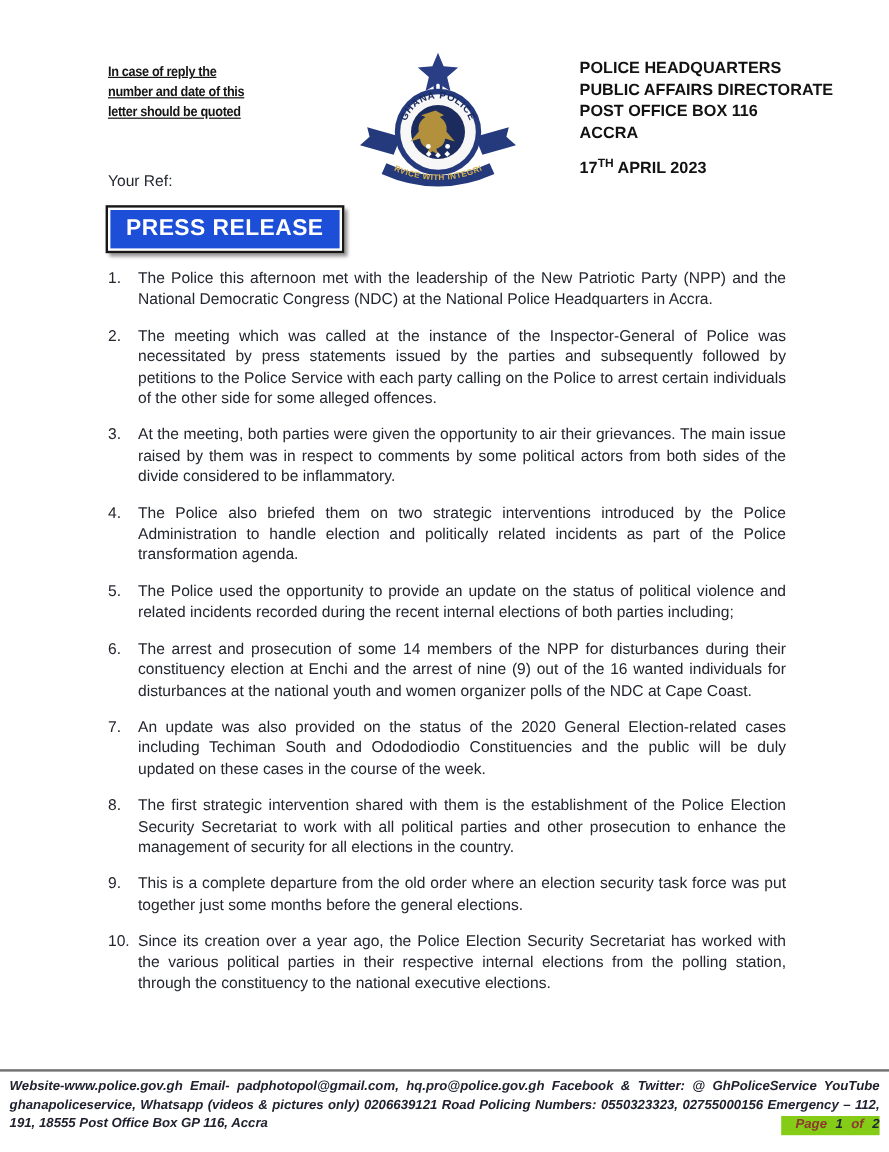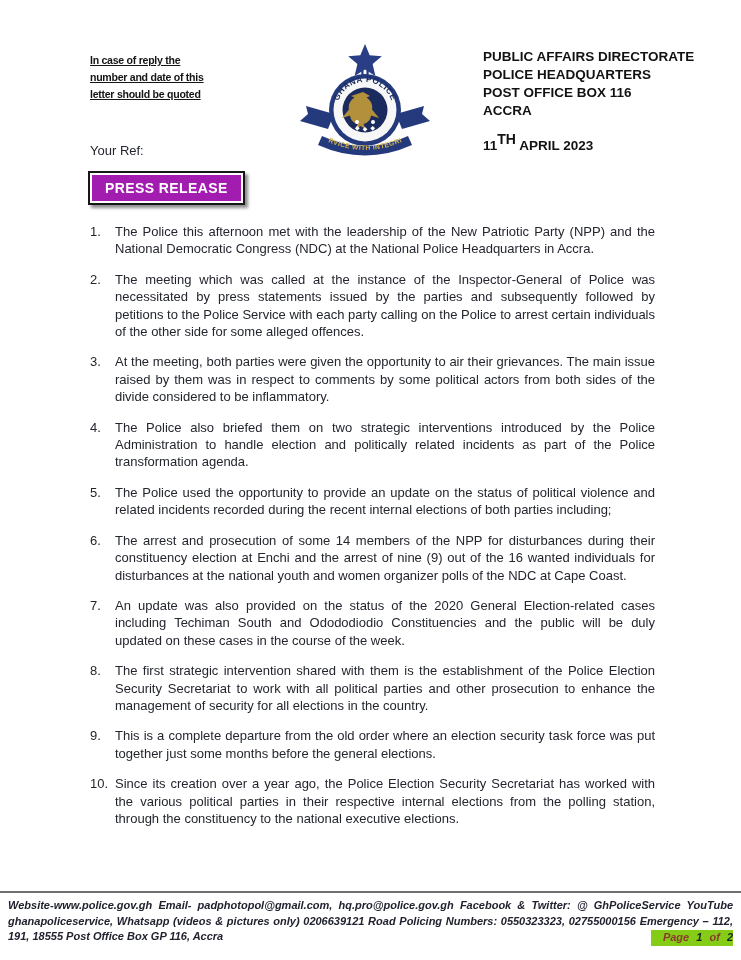--- a/index.html
+++ b/index.html
@@ -23,31 +23,31 @@
 
   
   .crest { position:absolute; left:300px; top:42px; width:130px; height:132px; }
 
   
   .hq {
     position:absolute; left:483px; top:48px;
     font-size:13.5px; font-weight:bold; line-height:18px; color:#121212;
   }
   .date { position:absolute; left:483px; top:131px; font-size:13.5px; font-weight:bold; color:#121212; }
-  .date sup { font-size:14px; }
+  .date sup { font-size:10px; }
 
   
   .press-btn-outer {
     position:absolute; left:88px; top:171px;
     border:2px solid #171717; background:#ffffff; padding:2px;
     box-shadow:3px 3px 3px rgba(0,0,0,0.45);
   }
   .press-btn-inner {
-    background:#a21caf; color:#ffffff; font-weight:bold;
-    font-size:14px; letter-spacing:0.4px; padding:5px 13px; white-space:nowrap;
+    background:#1d4ed8; color:#ffffff; font-weight:bold;
+    font-size:19px; letter-spacing:0.4px; padding:5px 13px; white-space:nowrap;
   }
 
   
   .main { position:absolute; left:90px; top:223px; width:565px; }
   .title { font-weight:bold; font-size:14.3px; color:#000; line-height:19px; margin-bottom:13px; }
   .title .t1 { text-align:justify; text-align-last:justify; text-decoration:underline; }
   .title .t2 { text-decoration:underline; }
 
   .items { list-style:none; margin:0; padding:0; }
   .items li { display:flex; margin-bottom:13px; font-size:13px; line-height:17.4px; color:#23262e; }
@@ -105,28 +105,28 @@
         <rect x="71" y="84.6" width="3.4" height="3.4" transform="rotate(45 72.7 86.3)"></rect>
       </g>
       <path d="M22 94 Q 65 114 108 94 L 112 103 Q 65 124 18 103 Z" fill="#243a7d"></path>
       <text font-family="Liberation Sans, sans-serif" font-size="6.8" font-weight="bold" fill="#d8b44a" letter-spacing="0.4">
         <textPath href="#arc-ribbon" startOffset="50%" text-anchor="middle">SERVICE WITH INTEGRITY</textPath>
       </text>
     </svg>
   </div>
 
   <div class="hq">
+    <div>POLICE HEADQUARTERS</div>
     <div>PUBLIC AFFAIRS DIRECTORATE</div>
-    <div>POLICE HEADQUARTERS</div>
     <div>POST OFFICE BOX 116</div>
     <div>ACCRA</div>
   </div>
 
   <div class="date">
-    <span>11</span><sup>TH</sup><span> APRIL 2023</span>
+    <span>17</span><sup>TH</sup><span> APRIL 2023</span>
   </div>
 
   <div class="press-btn-outer">
     <div class="press-btn-inner">PRESS RELEASE</div>
   </div>
 
   <div class="main">
 
     <ol class="items">
       <li>

